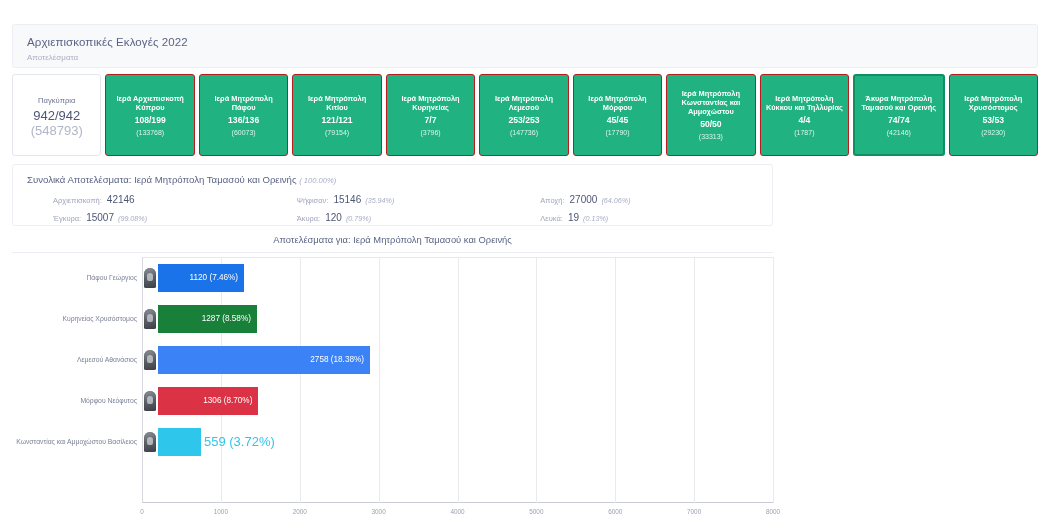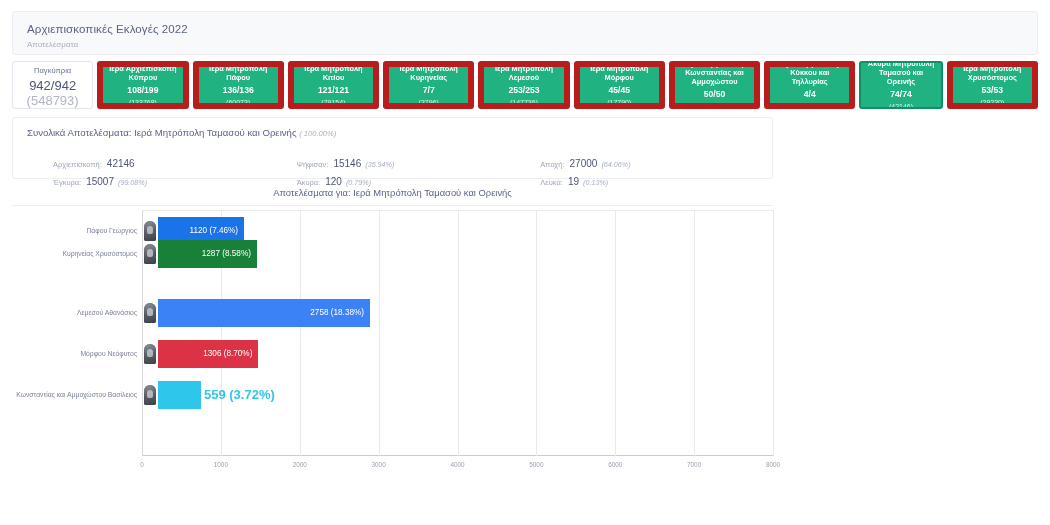--- a/index.html
+++ b/index.html
@@ -7,21 +7,21 @@
   html, body {
     margin: 0; padding: 0;
     width: 1050px; height: 525px;
     background: #ffffff;
     font-family: "Liberation Sans", "DejaVu Sans", sans-serif;
     overflow: hidden;
   }
   .page {
     width: 1050px; height: 525px;
     background: #ffffff;
-    padding: 11px 12px 0 12px;
+    padding: 24px 12px 0 12px;
     position: relative;
   }
 
   
   .header-card {
     background: #f8f9fb;
     border: 1px solid #eceef3;
     border-radius: 3px;
     padding: 10px 14px 11px 14px;
     margin: 0 0 6px 0;
@@ -39,36 +39,36 @@
     margin-top: 4px;
     line-height: 10px;
   }
 
   
   .tabs {
     display: flex;
     gap: 4px;
     align-items: stretch;
     margin: 4px 0 8px 0;
-    height: 48px;
+    height: 82px;
   }
   .tab {
     flex: 1 1 0;
     min-width: 0;
     border-radius: 3px;
     display: flex;
     flex-direction: column;
     align-items: center;
     justify-content: center;
     text-align: center;
     padding: 4px 3px;
     cursor: pointer;
     background: #20b280;
     color: #ffffff;
-    border: 6px solid #b91c1c;
+    border: 1px solid #b91c1c;
     overflow: hidden;
   }
   .tab.plain {
     background: #ffffff;
     border: 1px solid #e4e6ee;
     color: #5a6385;
   }
   .tab.selected {
     border: 2px solid #0f8f63;
   }
@@ -99,21 +99,21 @@
     background: #ffffff;
     border: 1px solid #eceef3;
     border-radius: 3px;
     padding: 9px 14px 10px 14px;
     margin-right: 265px;
     height: 62px;
   }
   .summary-title {
     font-size: 9.6px;
     color: #5a6385;
-    margin-bottom: 18px;
+    margin-bottom: 7px;
     line-height: 12px;
   }
   .summary-title .pct {
     font-size: 7.6px;
     font-style: italic;
     color: #a9aec4;
   }
   .summary-grid {
     display: grid;
     grid-template-columns: 1fr 1fr 1fr;
@@ -216,21 +216,20 @@
   .bar.outside-label {
     justify-content: flex-start;
     padding-right: 0;
   }
   .bar .outside {
     position: absolute;
     left: 100%;
     margin-left: 3px;
     font-size: 13px;
     white-space: nowrap;
-    font-weight: bold;
   }
   .grid {
     position: absolute;
     left: 130px; right: 0; top: 0; bottom: 22px;
     pointer-events: none;
   }
   .gline {
     position: absolute;
     top: 0; bottom: 0;
     width: 1px;
@@ -389,21 +388,21 @@
             <div class="avatar">
               <div class="head"></div>
               <div class="face"></div>
             </div>
             <div class="bar-track">
               <div class="bar" style="width: 14%; background: rgb(26, 115, 232); position: relative; text-align: center;">
                 <span>1120 (7.46%)</span>
               </div>
             </div>
           </div>
-          <div class="row" style="top: 23px; height: 41px;">
+          <div class="row" style="top: 41px; height: 41px;">
             <div class="cand-label">Κυρηνείας Χρυσόστομος</div>
             <div class="avatar">
               <div class="head"></div>
               <div class="face"></div>
             </div>
             <div class="bar-track">
               <div class="bar" style="width: 16.0875%; background: rgb(24, 128, 56); position: relative;">
                 <span>1287 (8.58%)</span>
               </div>
             </div>

